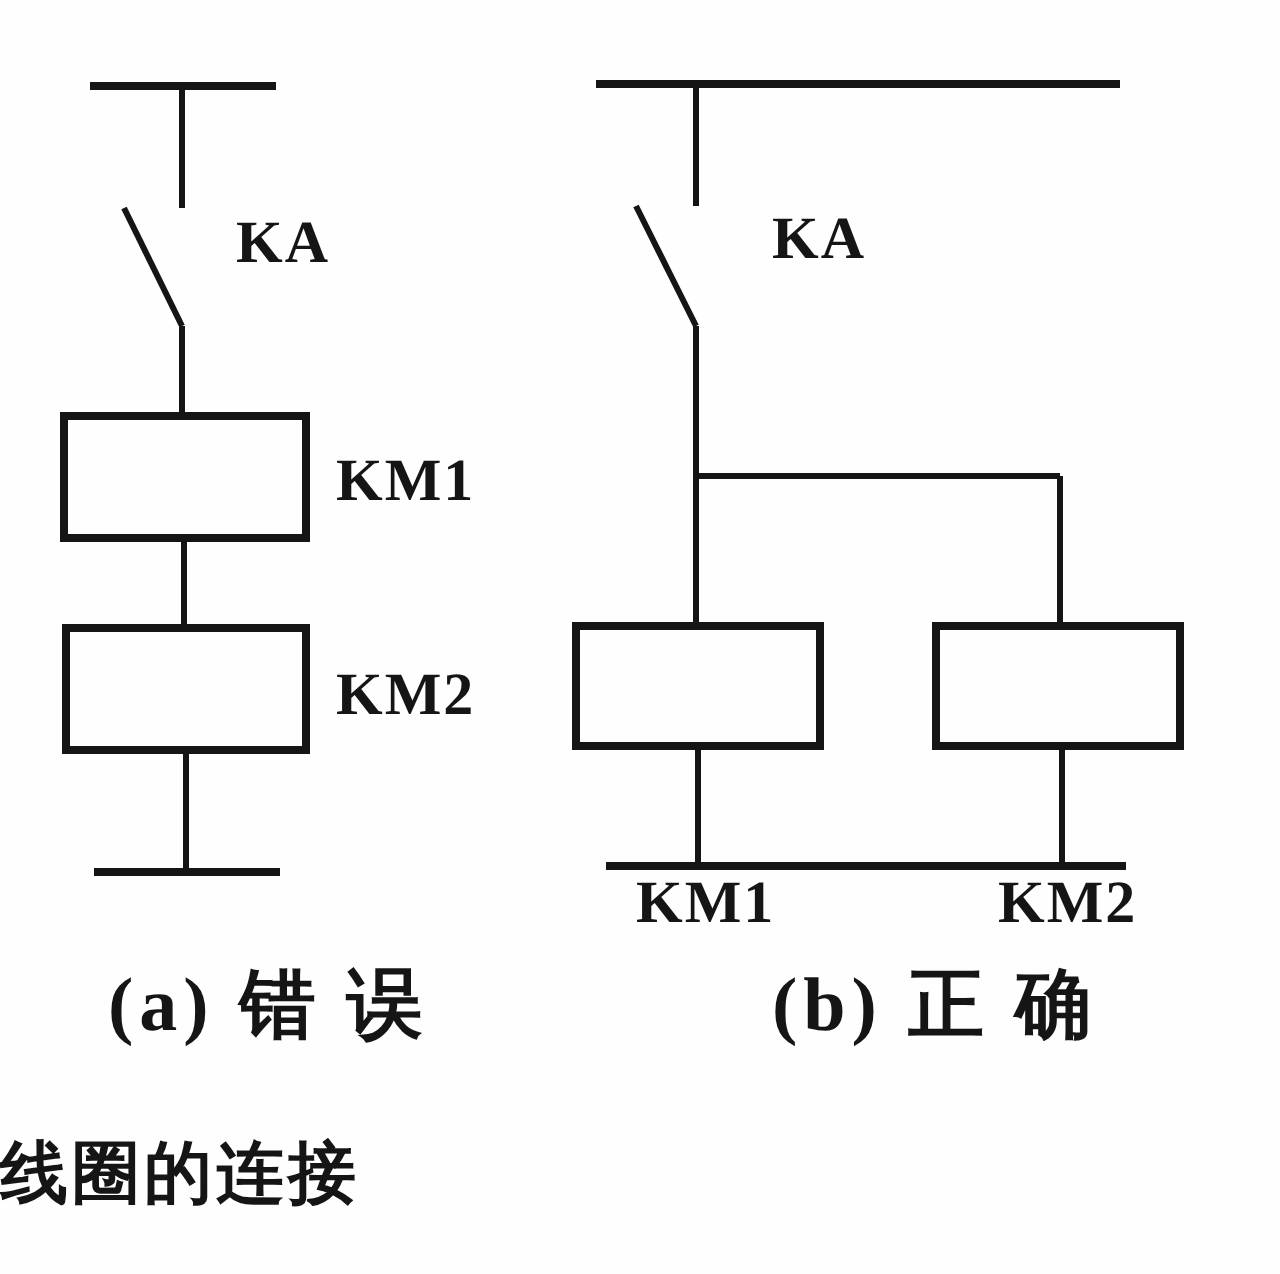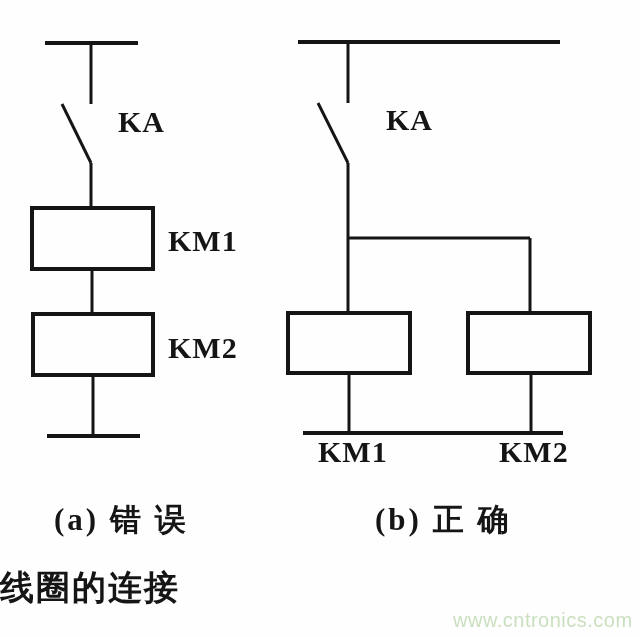--- a/index.html
+++ b/index.html
@@ -33,23 +33,22 @@
     white-space: nowrap;
     font-family: "Liberation Serif", serif;
     font-weight: 700;
     line-height: 1;
   }
   .device-label {
     font-size: 30px;
     letter-spacing: 1px;
   }
   .caption {
-    font-size: 31px;
+    font-size: 38px;
     letter-spacing: 3px;
-    margin-top: 20px;
   }
   .figure-title {
     position: absolute;
     left: 0;
     top: 570px;
     width: 100%;
     text-align: left;
     font-family: "Liberation Sans", sans-serif;
     font-weight: 700;
     font-size: 34px;
@@ -105,18 +104,17 @@
   </svg>
 
   <span class="lbl device-label" style="left:118px; top:107px;">KA</span>
   <span class="lbl device-label" style="left:168px; top:226px;">KM1</span>
   <span class="lbl device-label" style="left:168px; top:333px;">KM2</span>
   <span class="lbl caption" style="left:54px; top:484px;">(a) 错 误</span>
 
   <span class="lbl device-label" style="left:386px; top:105px;">KA</span>
   <span class="lbl device-label" style="left:318px; top:437px;">KM1</span>
   <span class="lbl device-label" style="left:499px; top:437px;">KM2</span>
-  <span class="lbl caption" style="left:375px; top:484px;">(b) 正 确</span>
+  <span class="lbl caption" style="left:386px; top:484px;">(b) 正 确</span>
 
   <div class="figure-title">线圈的连接</div>
-  <div class="watermark">www.cntronics.com</div>
 
 </div>
 
 </body></html>

